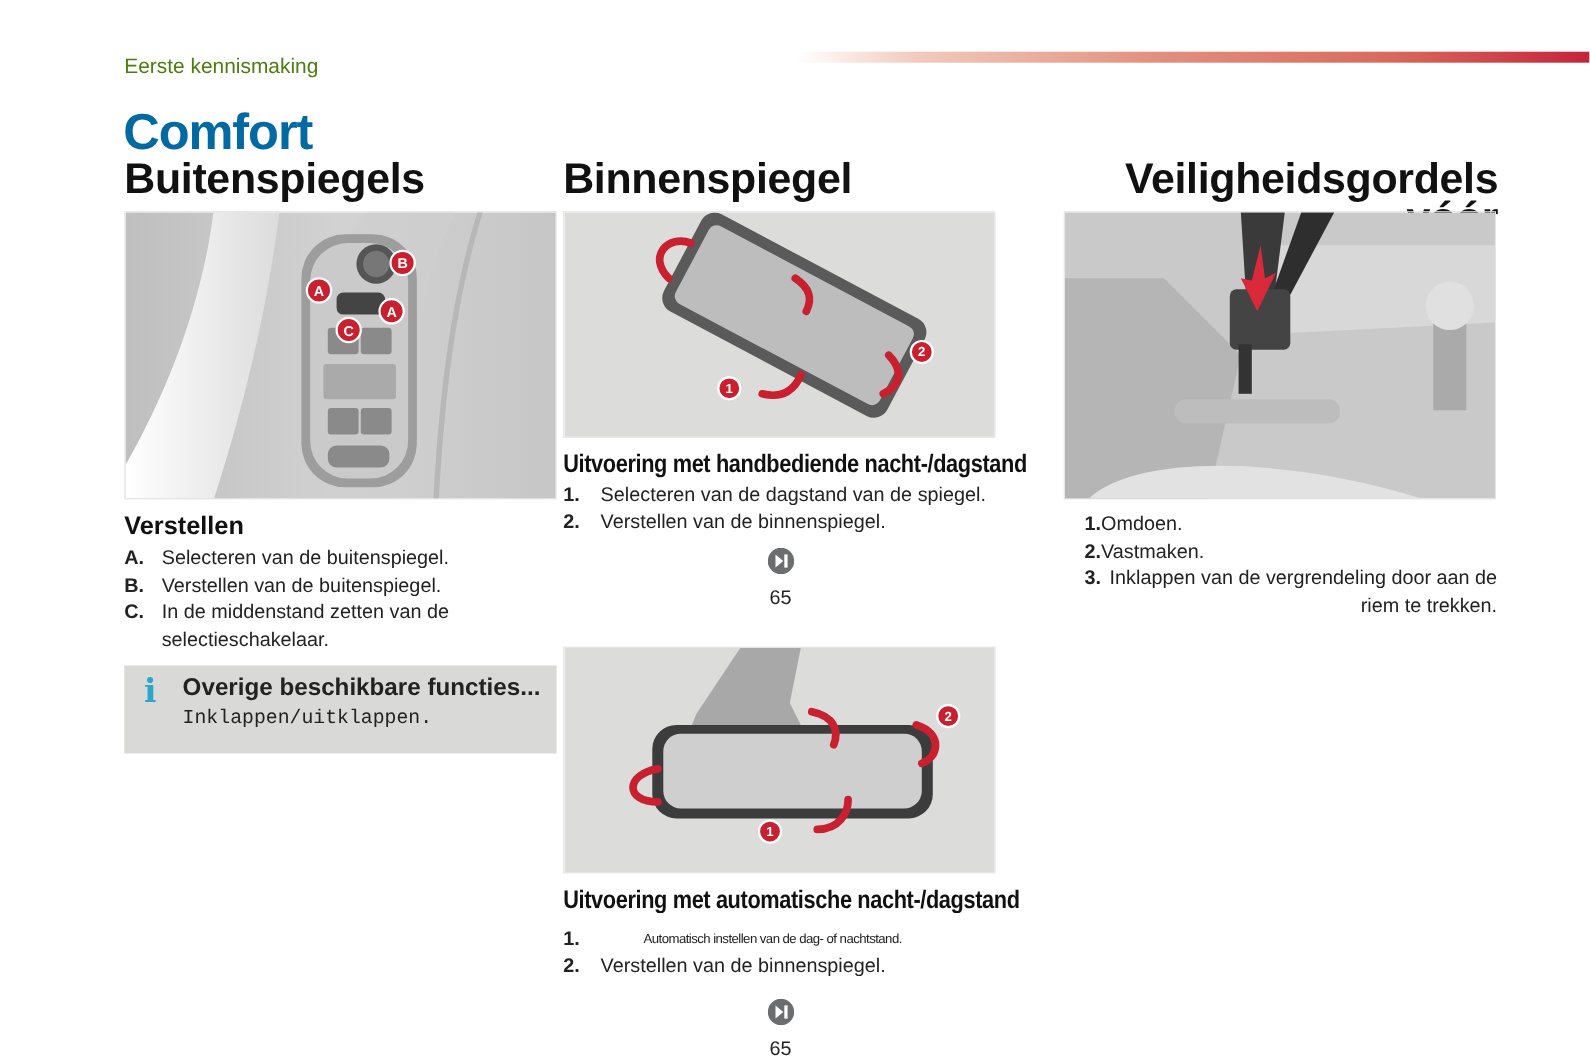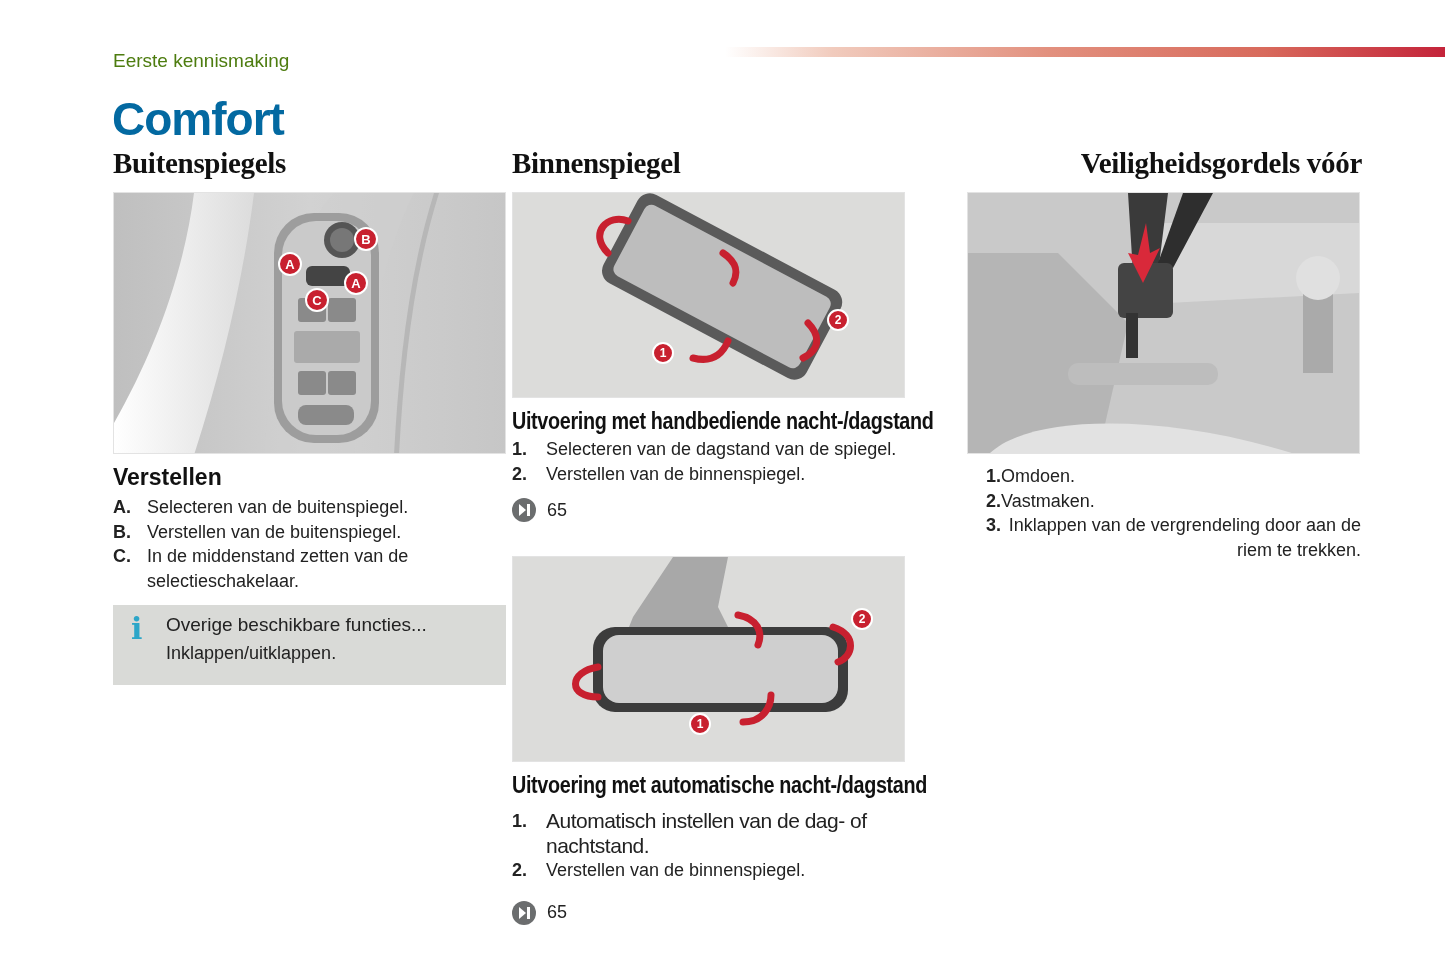--- a/index.html
+++ b/index.html
@@ -10,39 +10,39 @@
   .red-bar { position: absolute; left: 725px; top: 47px; width: 720px; height: 10px;
     background: linear-gradient(to right, rgba(255,255,255,1) 0%, #f1cbbd 15%, #e2907e 45%, #d86a5c 75%, #c4243a 100%); }
 
   .chapter-title { position: absolute; left: 112px; top: 92px; font-size: 46px; color: #0369a1; letter-spacing: -1px; }
 
   .col { position: absolute; top: 145px; width: 395px; }
   .col-1 { left: 113px; }
   .col-2 { left: 512px; }
   .col-3 { left: 967px; text-align: right; }
 
-  .section-title { font-size: 29px; font-weight: bold; color: #111; letter-spacing: -0.3px; height: 47px; line-height: 36px; font-family: Liberation Serif, serif; }
+  .section-title { font-size: 39px; font-weight: bold; color: #111; letter-spacing: -0.3px; height: 47px; line-height: 36px; }
 
   .figure { width: 393px; height: 262px; position: relative; overflow: hidden; border: 1px solid #e3e3e3; }
 
   .subhead { font-size: 23px; font-weight: bold; color: #111; margin-top: 8px; }
   .subhead.condensed { transform: scaleX(0.86); transform-origin: left; white-space: nowrap; letter-spacing: -0.4px; }
 
   .list { list-style: none; margin-top: 6px; }
   .list li { display: flex; font-size: 18px; line-height: 24.5px; color: #222; }
   .list .mk { width: 34px; flex: 0 0 34px; font-weight: bold; }
-  .list .tx.narrow { font-size: 21px; letter-spacing: -0.5px; }
-
-  .ref { display: flex; align-items: center; gap: 11px; font-size: 18px; color: #222; }
+  .list .tx.narrow { font-size: 12px; letter-spacing: -0.5px; margin-left: 39px; }
+
+  .ref { display: flex; align-items: center; gap: 11px; font-size: 18px; color: #222; flex-direction: column; }
   .ref-icon { width: 24px; height: 24px; display: inline-block; }
 
   .info-box { background: #d9dad7; width: 393px; height: 80px; margin-top: 12px; position: relative; padding: 8px 0 0 53px; }
   .info-icon { position: absolute; left: 18px; top: 6px; font-family: "DejaVu Serif", serif; font-weight: bold; font-size: 30px; color: #2da6c8; }
-  .info-title { font-size: 19px; font-weight: normal; color: #222; line-height: 24px; }
-  .info-text { font-size: 18px; color: #222; line-height: 32px; }
+  .info-title { font-size: 22px; font-weight: bold; color: #222; line-height: 24px; }
+  .info-text { font-size: 18px; color: #222; line-height: 32px; font-family: Liberation Mono, monospace; }
 
   .page-number { position: absolute; left: 41px; top: 969px; font-size: 19px; font-weight: bold; color: #4d7c0f; }
 </style>
 </head>
 <body>
 
 <div class="running-head">Eerste kennismaking</div>
 <div class="red-bar"></div>
 
 <h1 class="chapter-title">Comfort</h1>

